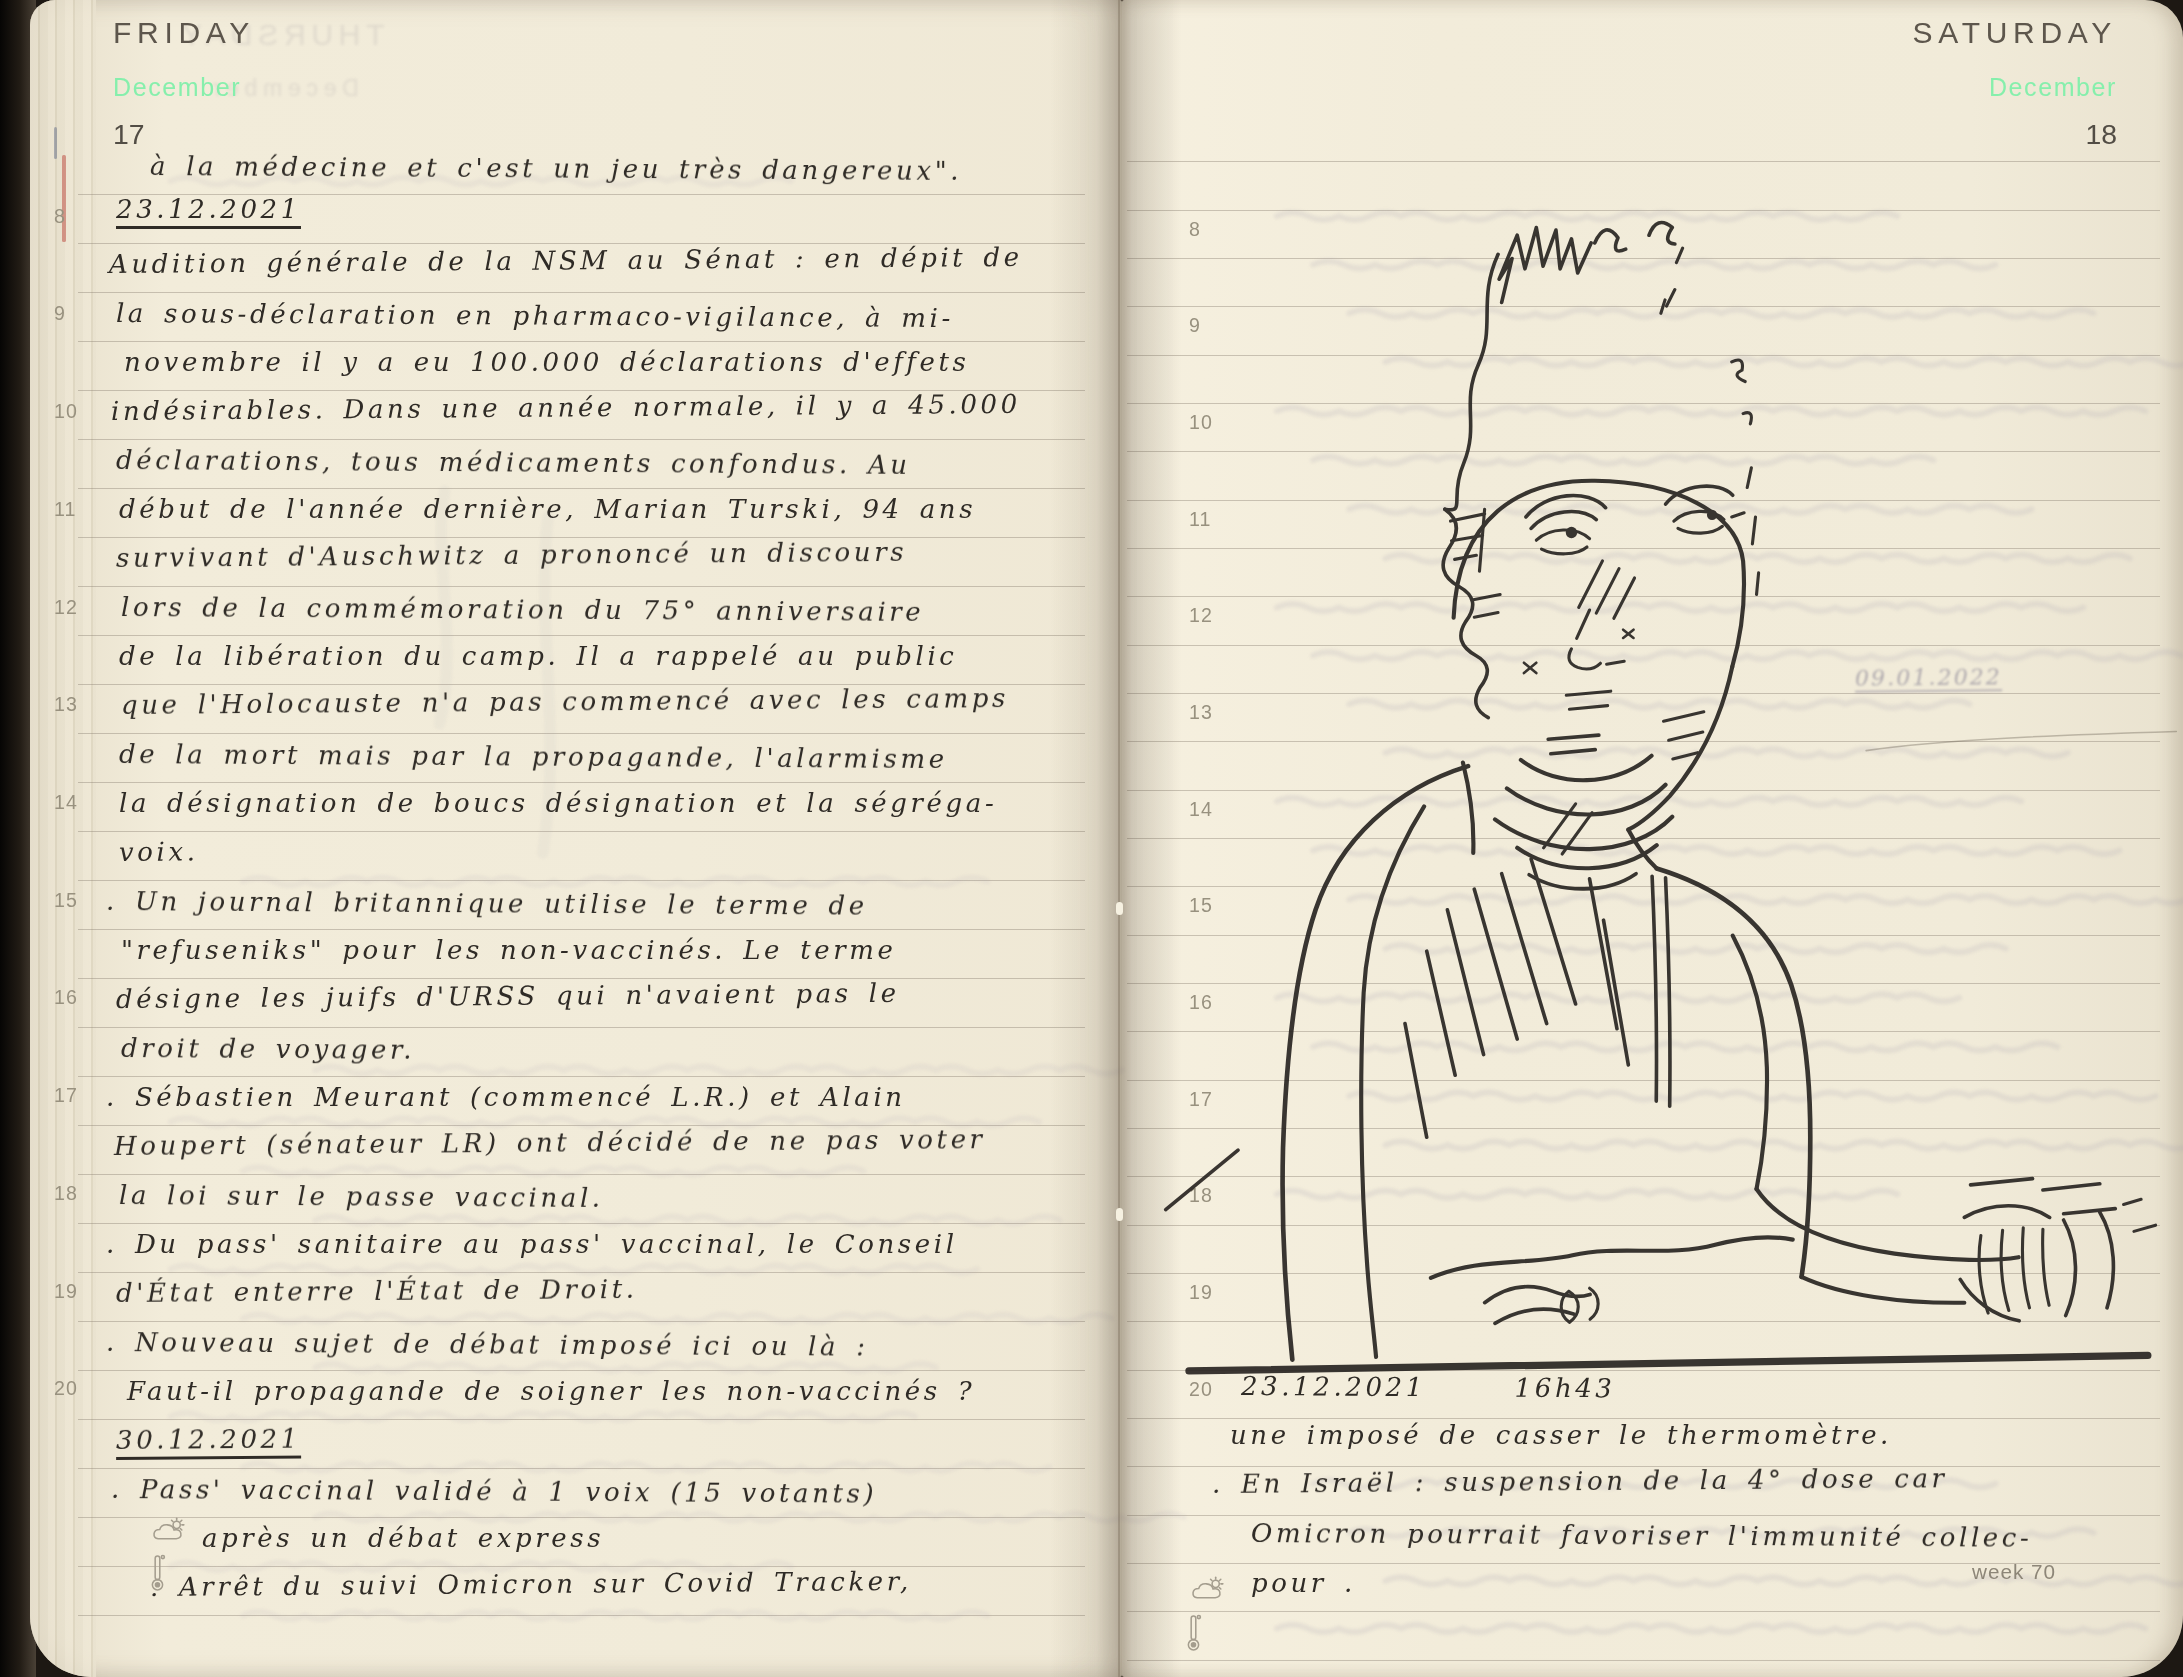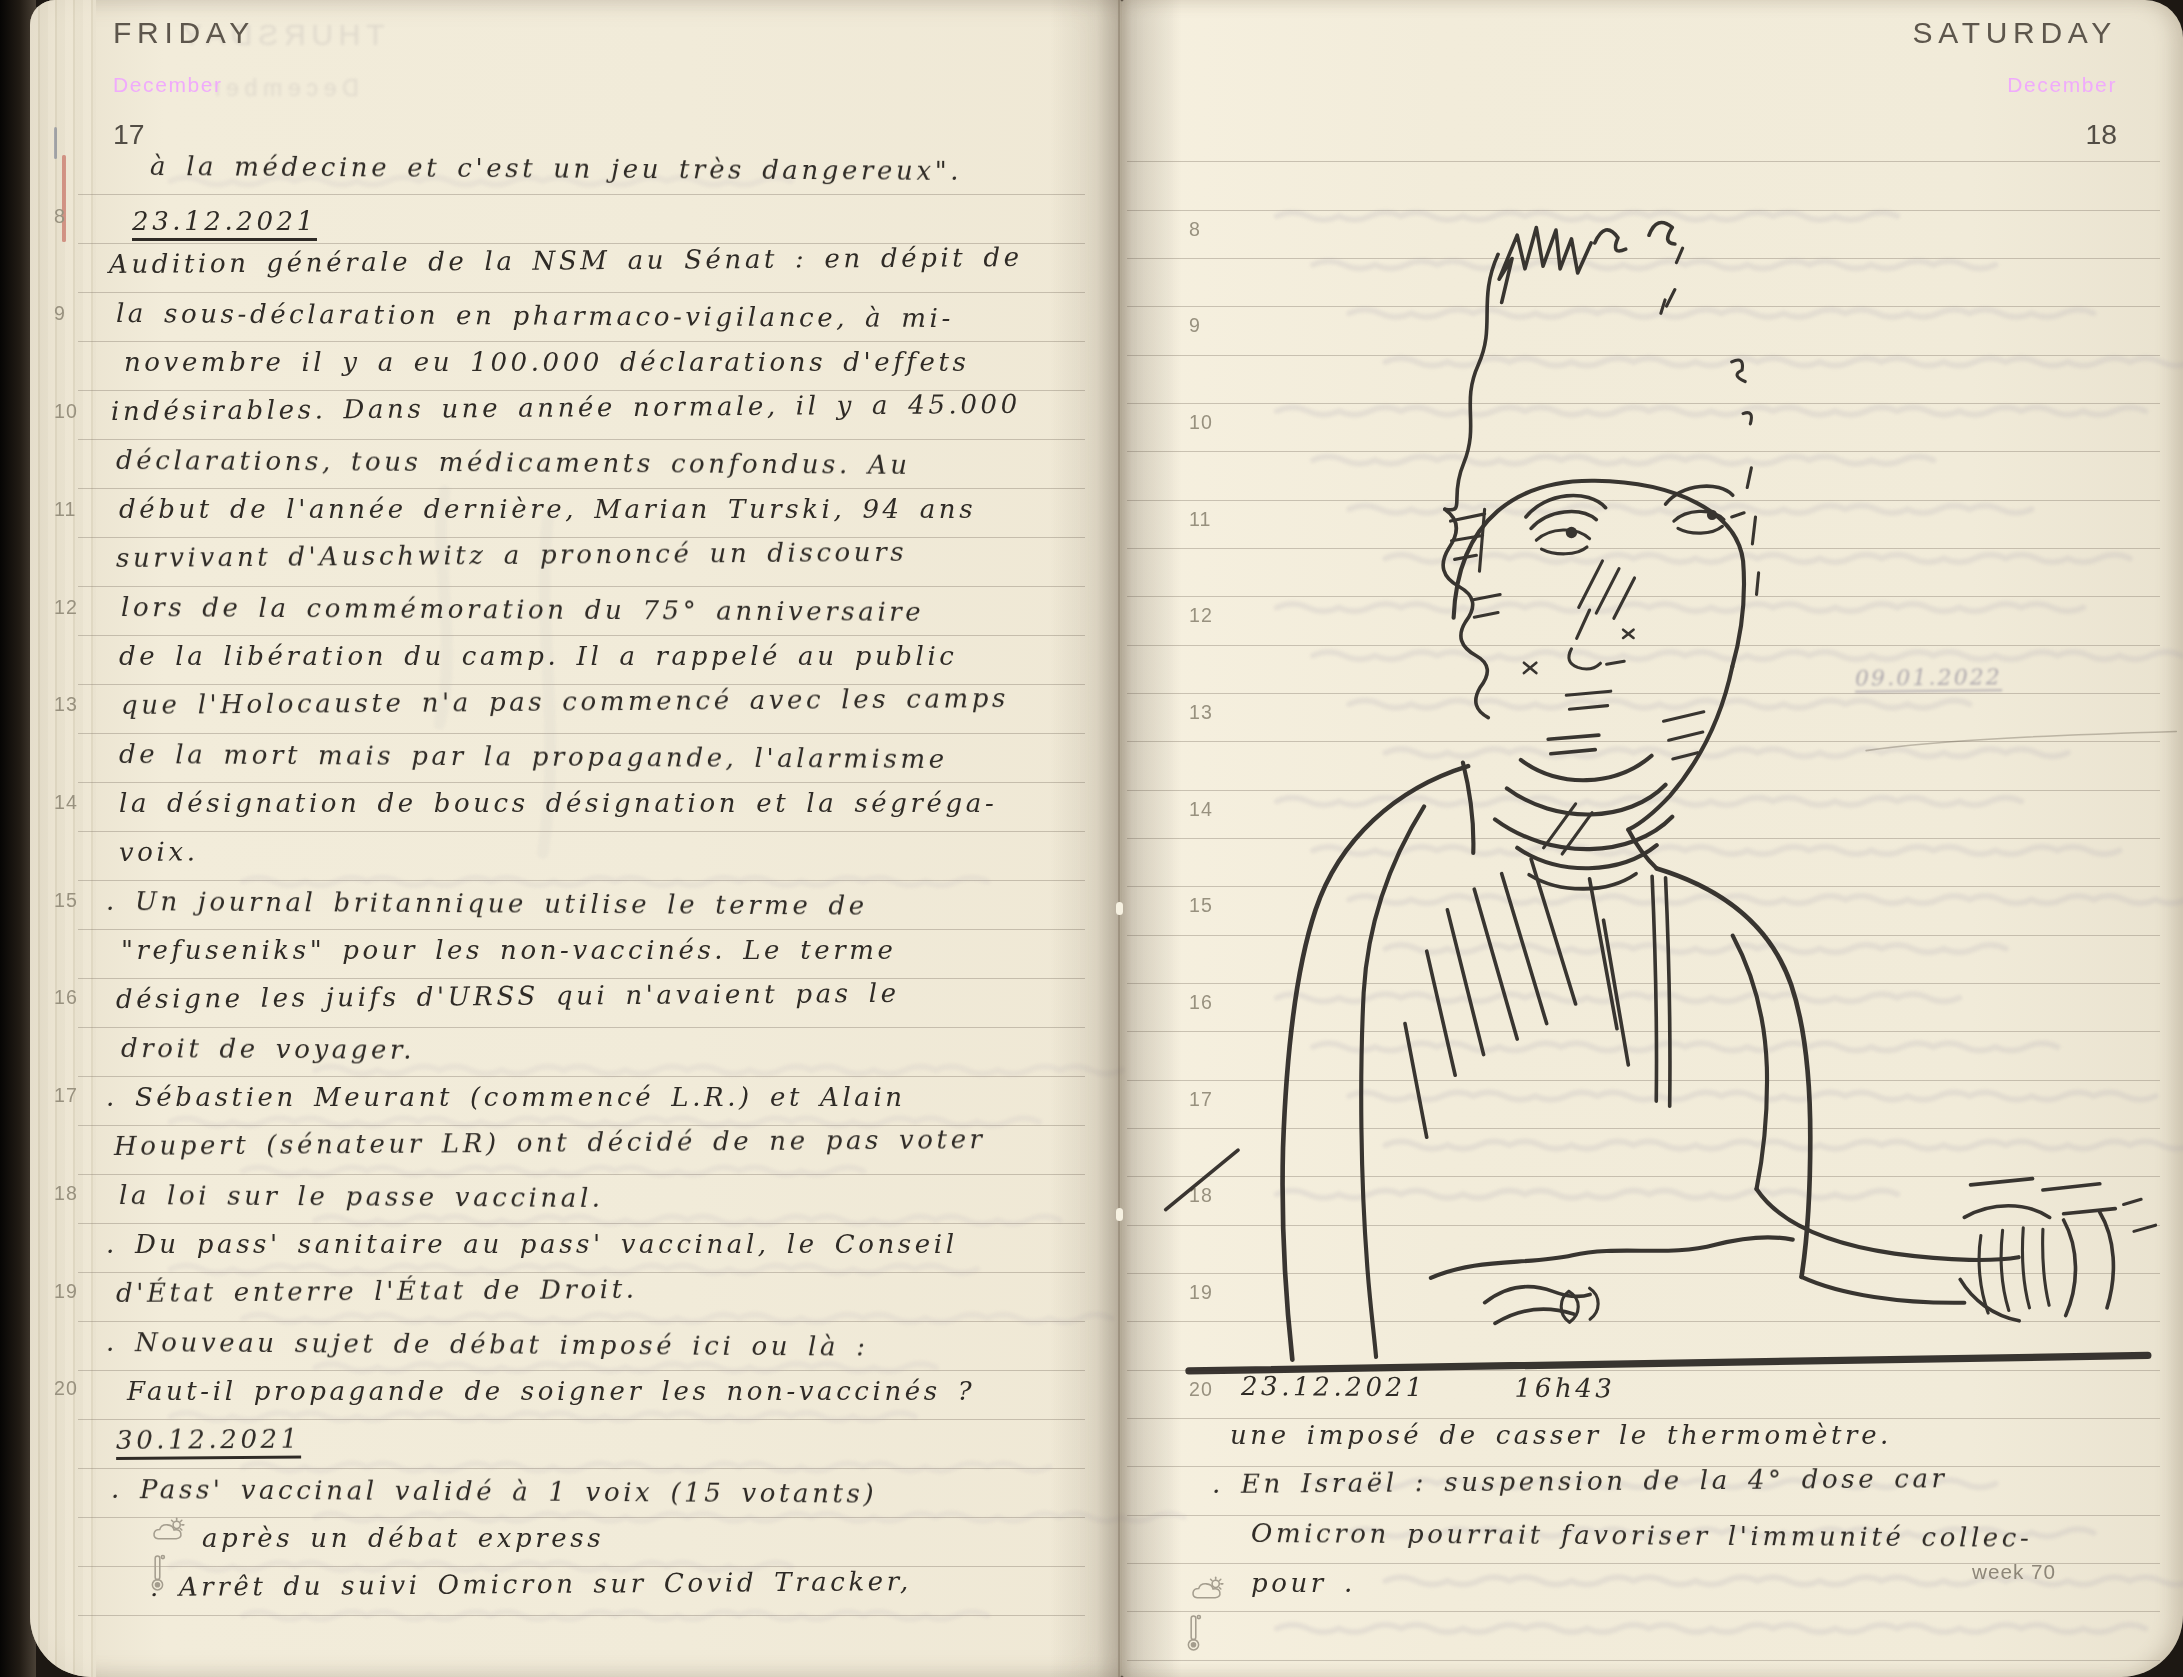--- a/index.html
+++ b/index.html
@@ -33,21 +33,21 @@
   #rules-left{left:78px;width:1007px;height:1677px;}
   #rules-right{left:1127px;width:1033px;height:1677px;}
   .rule{position:absolute;left:0;right:0;height:1px;background:rgba(128,118,104,.38);}
   
   .hours{position:absolute;top:0;}
   #hours-left{left:54px;}
   #hours-right{left:1189px;}
   .hour{position:absolute;font-size:19.6px;color:#98917f;letter-spacing:1px;}
   
   .h-weekday{position:absolute;font-size:30px;font-weight:500;letter-spacing:5.7px;color:#5d564c;}
-  .h-month{position:absolute;font-size:21px;letter-spacing:1.6px;color:#f0abfc;}
+  .h-month{position:absolute;font-size:25px;letter-spacing:1.6px;color:#86efac;}
   .h-day{position:absolute;font-size:28.4px;color:#524d45;}
   #hw-l{left:113px;top:15.5px;} #hm-l{left:113px;top:73px;} #hd-l{left:113px;top:118px;}
   #hw-r{right:66px;top:15.5px;text-align:right;} #hm-r{right:66px;top:73px;text-align:right;} #hd-r{right:66px;top:118px;text-align:right;}
   
   .ghost-word{position:absolute;font-weight:500;font-size:30px;letter-spacing:5.7px;color:#6a6378;
               opacity:.13;filter:blur(1.6px);transform:scaleX(-1);}
   #ghost-wd{left:176px;top:17.6px;} #ghost-mo{left:207px;top:75px;font-size:23px;}
   
   .hw{position:absolute;font-family:"DejaVu Serif",serif;font-style:italic;font-size:26px;
       color:#2f2b26;letter-spacing:3.6px;word-spacing:5.2px;white-space:nowrap;line-height:1;
@@ -232,21 +232,21 @@
   <div class="ghost-word" id="ghost-mo">December</div>
   <div class="h-weekday" id="hw-l">FRIDAY</div>
   <div class="h-month" id="hm-l">December</div>
   <div class="h-day" id="hd-l">17</div>
   <div class="h-weekday" id="hw-r">SATURDAY</div>
   <div class="h-month" id="hm-r">December</div>
   <div class="h-day" id="hd-r">18</div>
 
   <div id="left-entries">
       <div class="hw" style="left: 150px; top: 153px;">à la médecine et c'est un jeu très dangereux".</div>
-      <div class="hw u" style="left: 116px; top: 208px; margin-left: 16px;">23.12.2021</div>
+      <div class="hw u" style="left: 116px; top: 196px;">23.12.2021</div>
       <div class="hw" style="left: 109px; top: 251px;">Audition générale de la NSM au Sénat : en dépit de</div>
       <div class="hw" style="left: 116px; top: 300px;">la sous-déclaration en pharmaco-vigilance, à mi-</div>
       <div class="hw" style="left: 124px; top: 349px;">novembre il y a eu 100.000 déclarations d'effets</div>
       <div class="hw" style="left: 111px; top: 398px;">indésirables. Dans une année normale, il y a 45.000</div>
       <div class="hw" style="left: 116px; top: 447px;">déclarations, tous médicaments confondus. Au</div>
       <div class="hw" style="left: 119px; top: 496px;">début de l'année dernière, Marian Turski, 94 ans</div>
       <div class="hw" style="left: 116px; top: 545px;">survivant d'Auschwitz a prononcé un discours</div>
       <div class="hw" style="left: 121px; top: 594px;">lors de la commémoration du 75° anniversaire</div>
       <div class="hw" style="left: 119px; top: 643px;">de la libération du camp. Il a rappelé au public</div>
       <div class="hw" style="left: 121px; top: 692px;">que l'Holocauste n'a pas commencé avec les camps</div>

